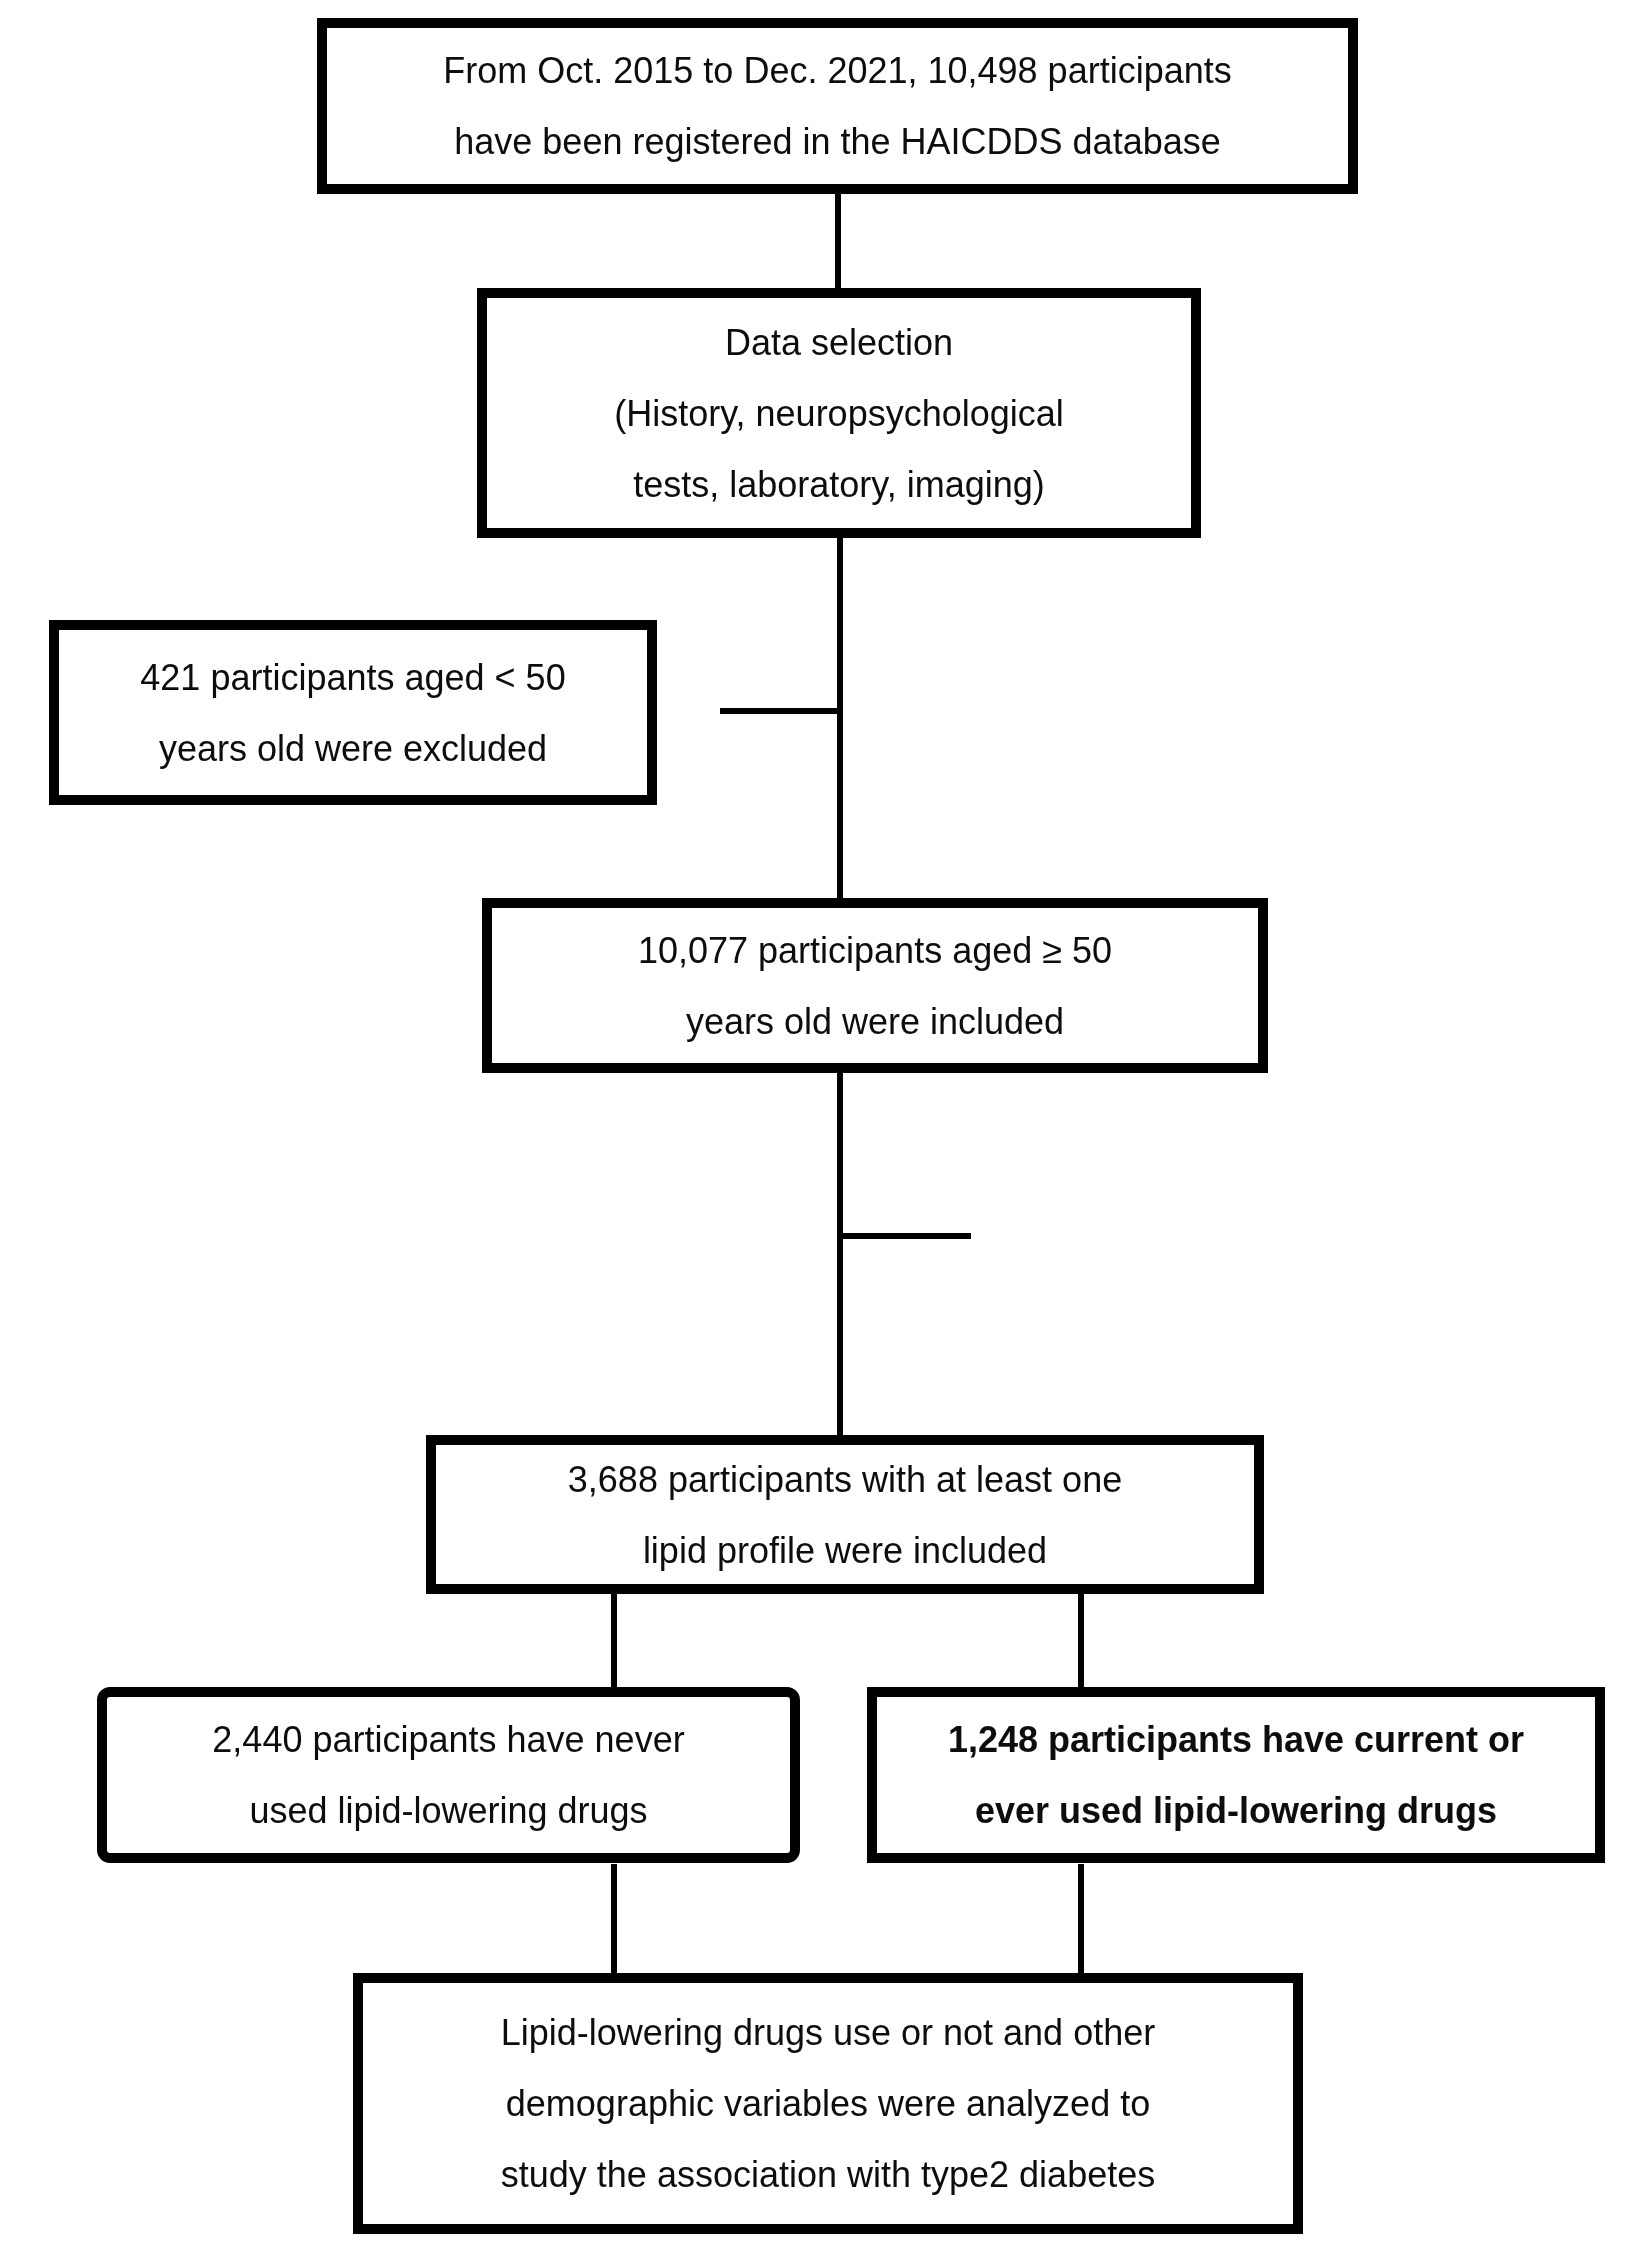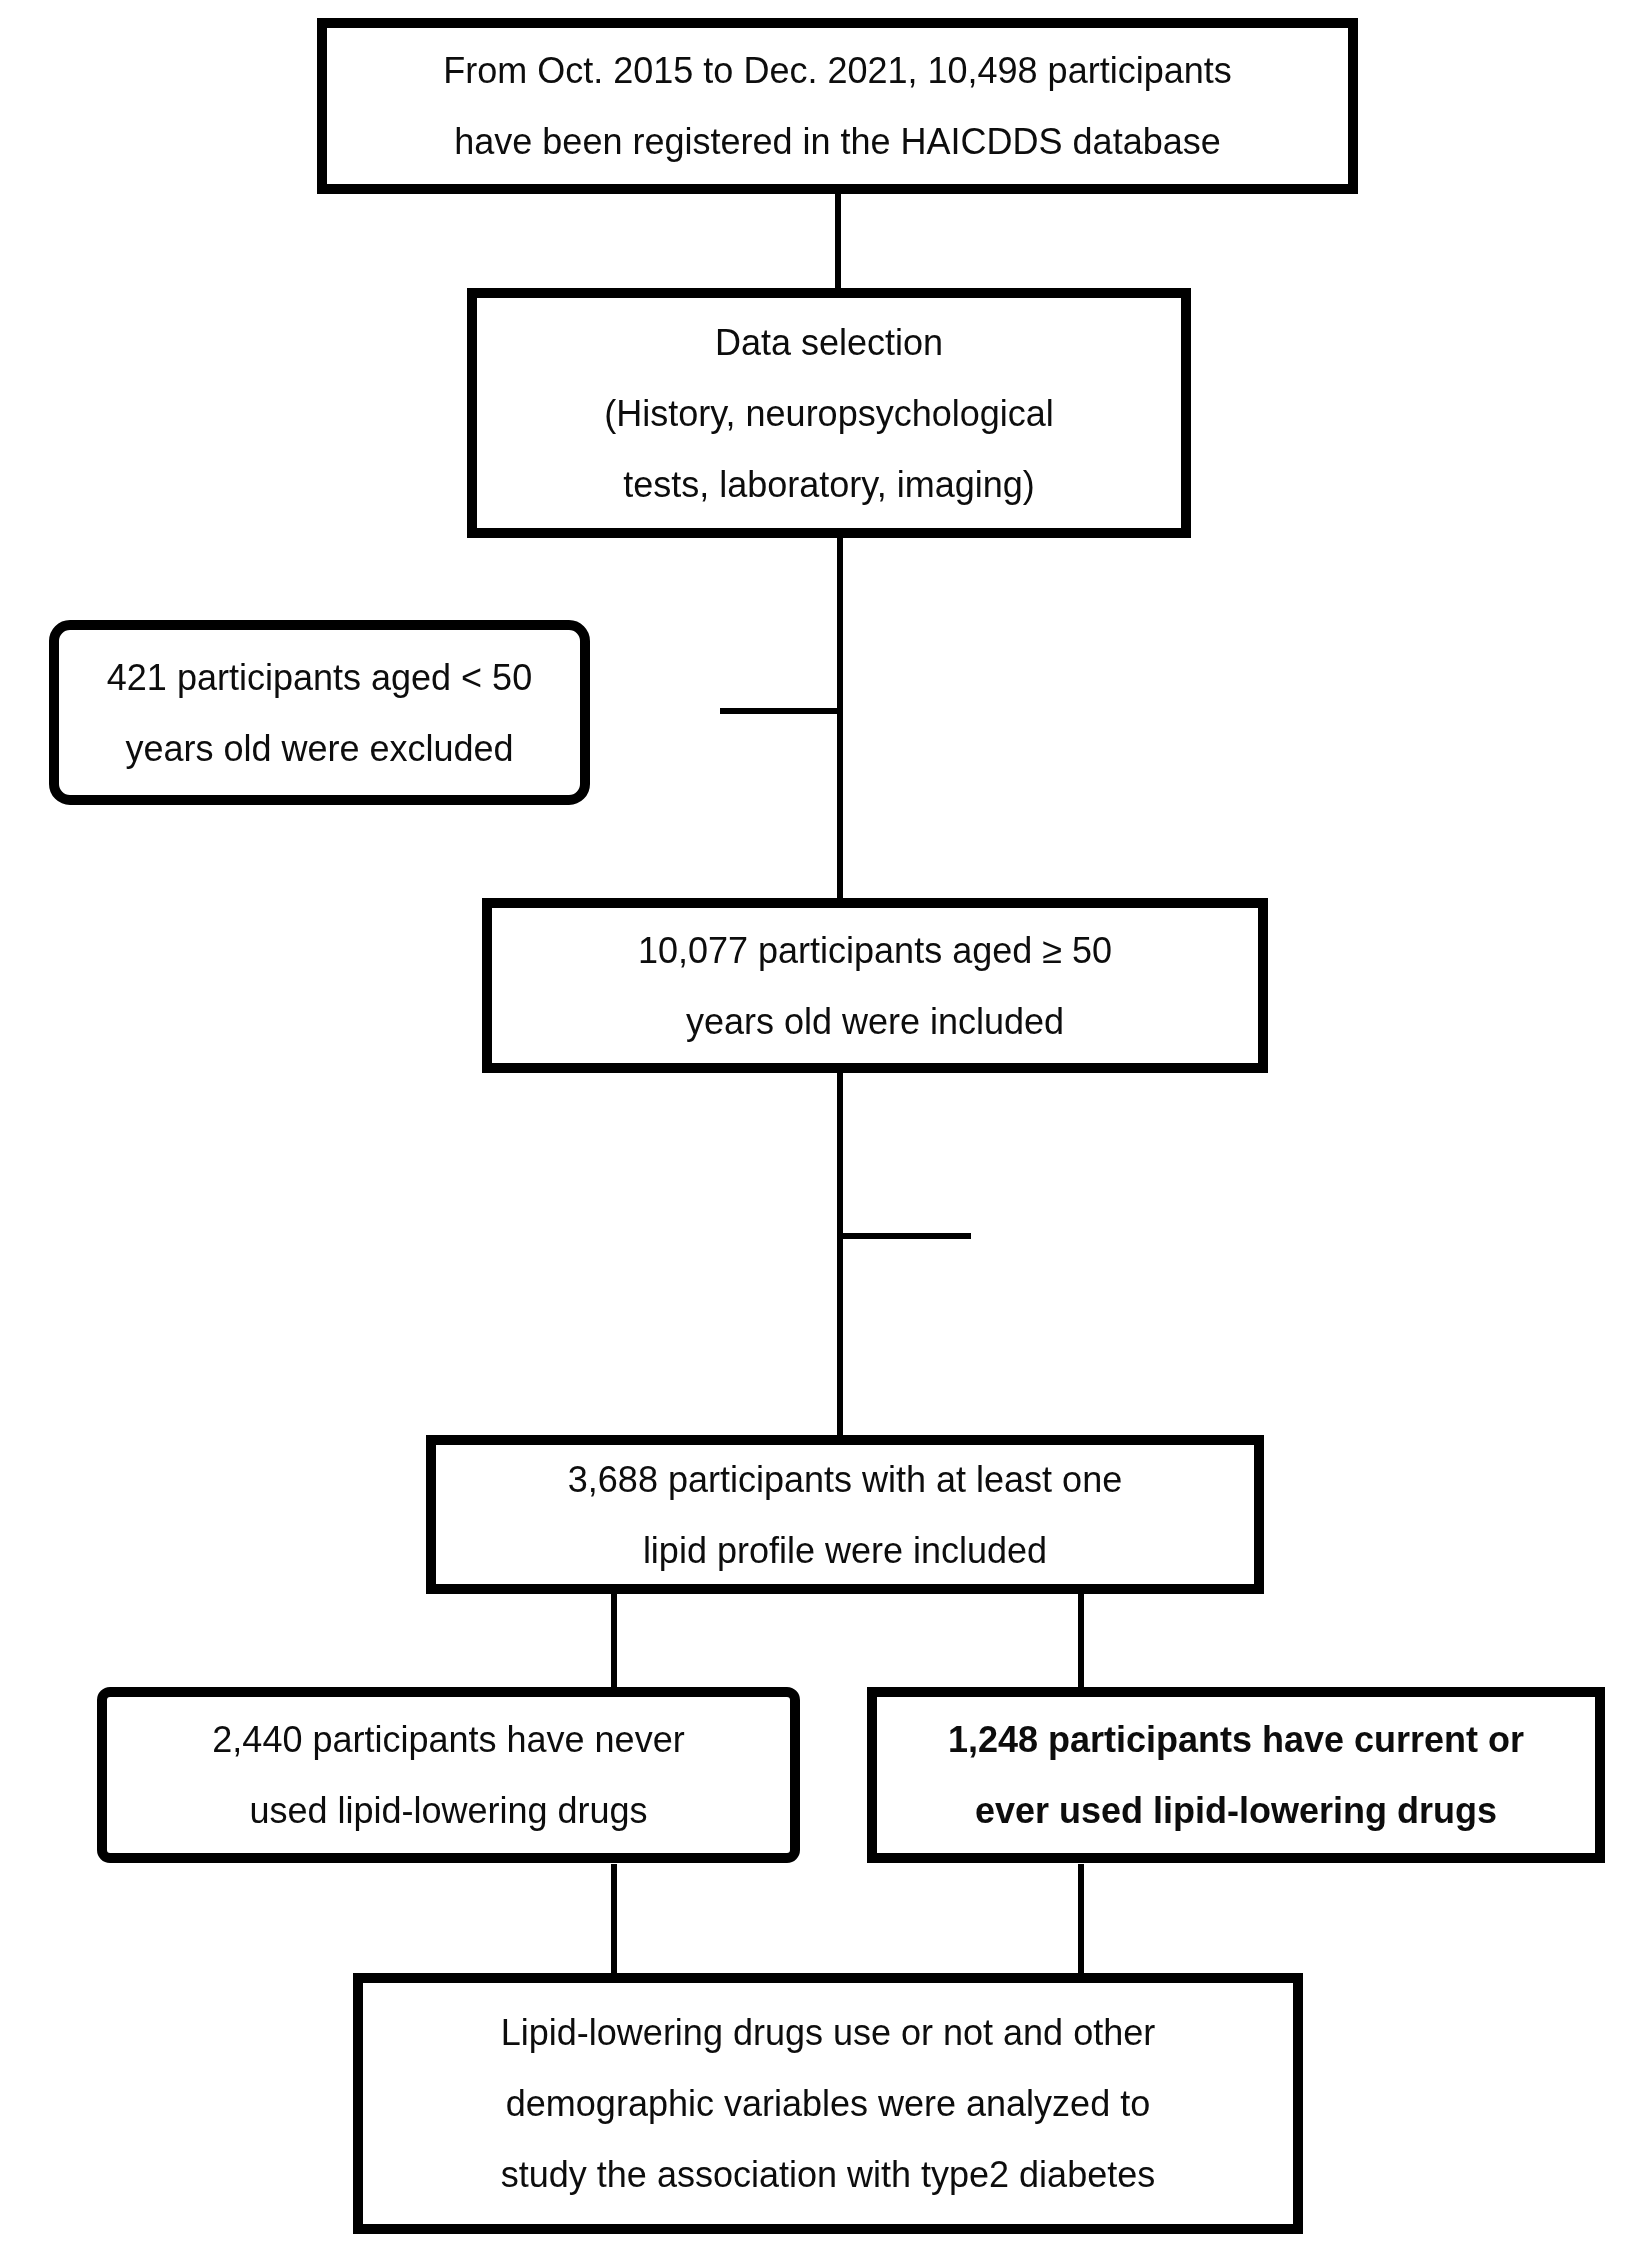--- a/index.html
+++ b/index.html
@@ -30,22 +30,22 @@
     line-height: 71px;
     color: #0d0d0d;
     padding: 0 11.8px;
   }
   .edge {
     position: absolute;
     background: #000000;
   }
   
   .n1 { left: 317px;  top: 17.6px;   width: 1041px; height: 176px; }
-  .n2 { left: 467px;  top: 288px;  width: 724px; height: 250px; justify-content: center; }
-  .n3 { left: 49px;   top: 620px; width: 541px; height: 185px; border-radius: 21px; }
+  .n2 { left: 477px;  top: 288px;  width: 724px; height: 250px; justify-content: center; }
+  .n3 { left: 49px;   top: 620px; width: 608px; height: 185px; }
   .n4 { left: 482px;  top: 898px; width: 786px; height: 175px; }
   .n5 { left: 971px; top: 1145px; width: 630px; height: 189px; }
   .n6 { left: 426px;  top: 1435px; width: 838px; height: 159px; }
   .n7 { left: 97px;  top: 1687px; width: 703px; height: 176px; border-radius: 13px; }
   .n8 { left: 867px; top: 1687px; width: 738px; height: 176px; font-weight: bold; }
   .n9 { left: 353px;  top: 1973px; width: 950px; height: 261px; }
   
   .c1  { left: 835px; top: 194px;  width: 5.9px;  height: 94px; }
   .c2  { left: 837px; top: 538px;  width: 5.9px;  height: 360px; }
   .c2b { left: 720px; top: 708px; width: 121px; height: 5.9px;  }

